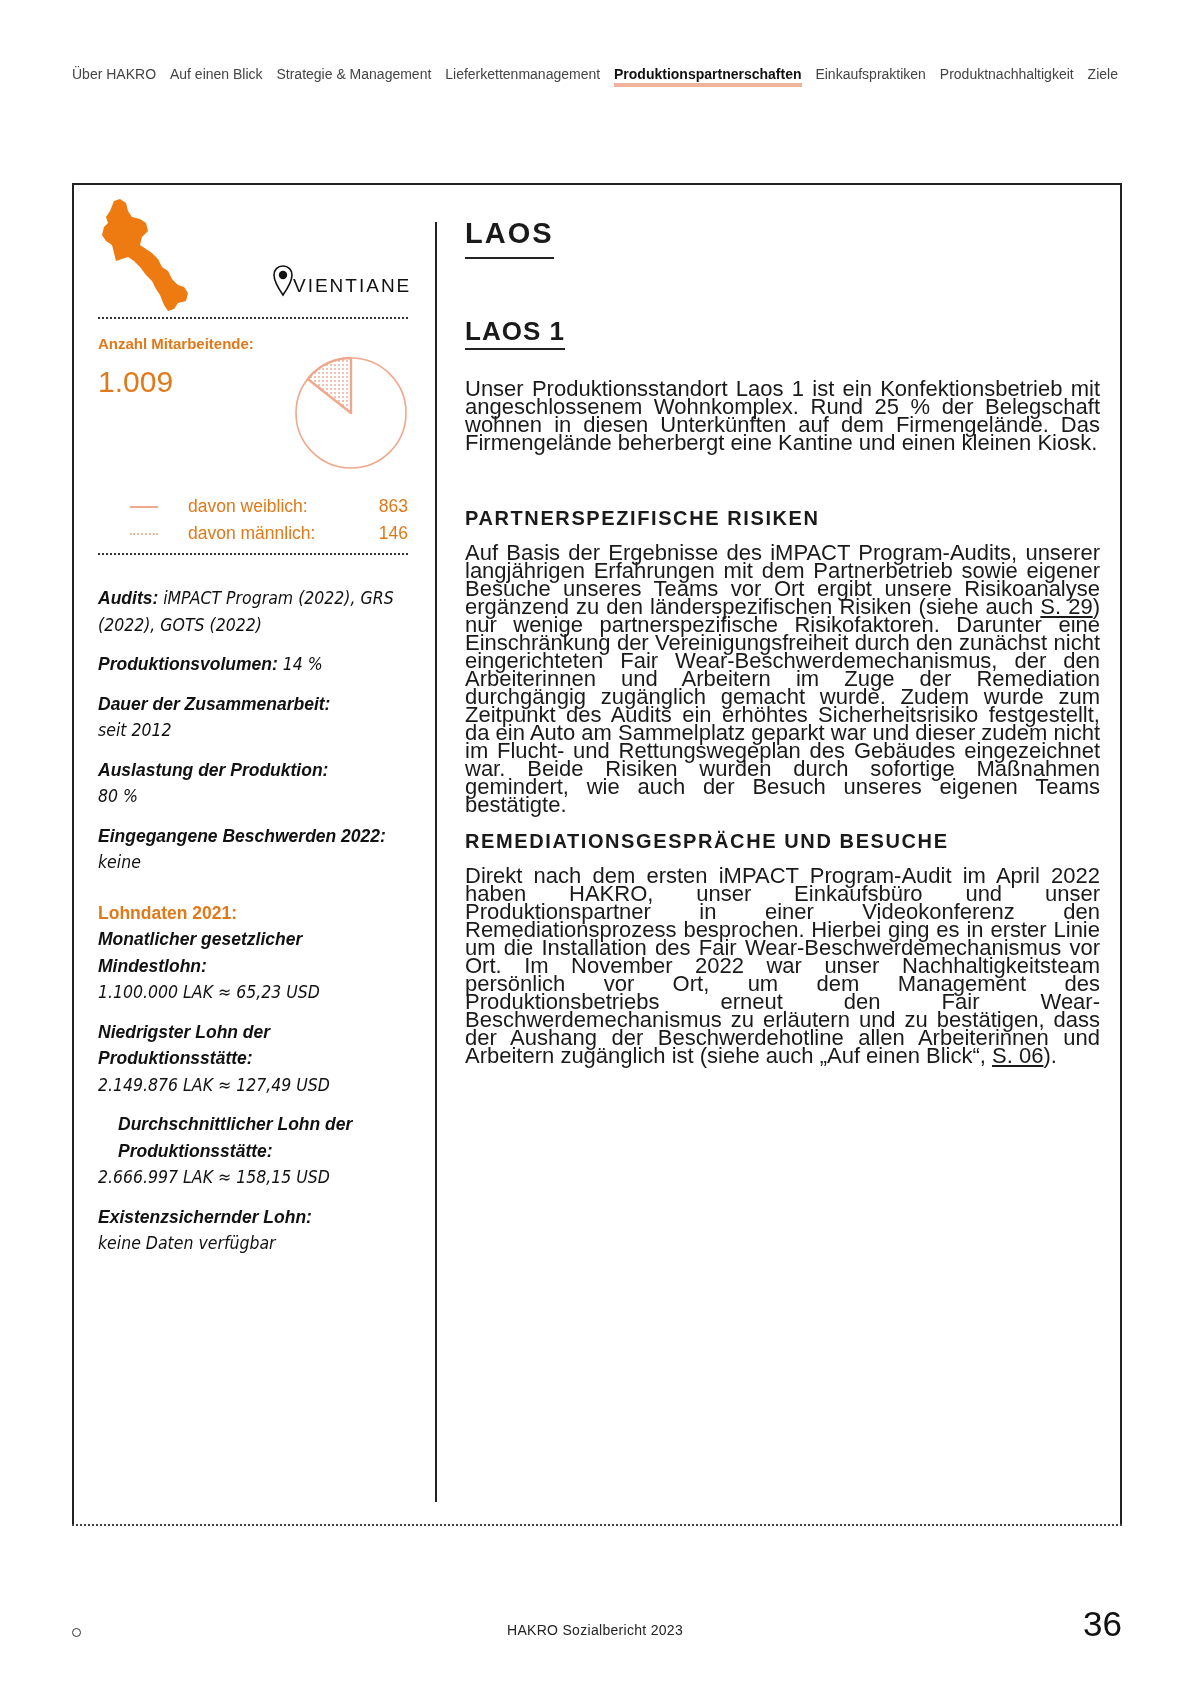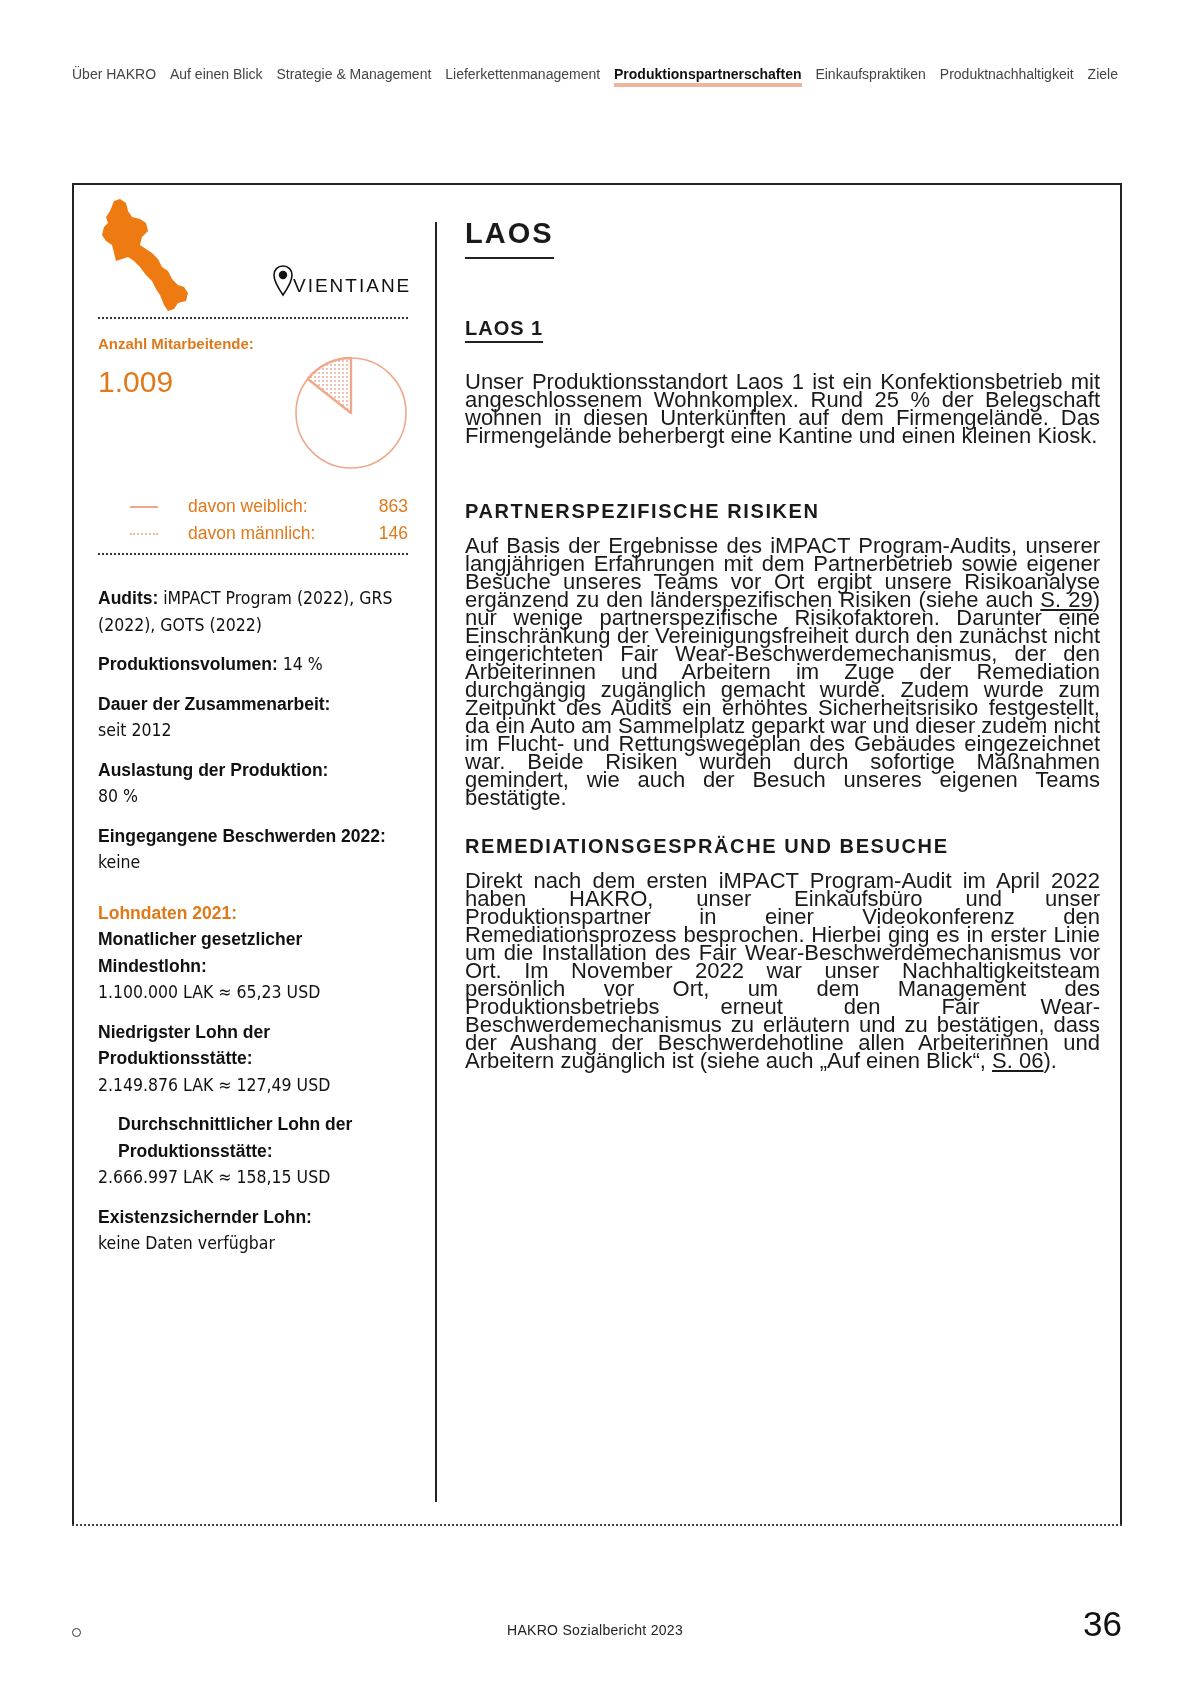--- a/index.html
+++ b/index.html
@@ -31,35 +31,35 @@
 
   .legend { position: absolute; left: 32px; top: 298px; width: 278px; font-size: 17.5px; color: #e0791a; }
   .legend-row { display: flex; align-items: center; height: 27px; }
   .legend-swatch { width: 28px; margin-right: 30px; }
   .legend-swatch.solid { border-top: 2px solid #f0a88c; }
   .legend-swatch.dotted { border-top: 2px dotted #f0b8a0; }
   .legend-label { flex: 1; }
   .legend-value { text-align: right; }
 
   .facts { position: absolute; left: 0; top: 390px; width: 320px; font-size: 17.5px; line-height: 26.5px; color: #111; }
-  .fact { margin-bottom: 13px; }
+  .fact { margin-bottom: 13px; font-style: italic; }
   .fact .k { font-weight: bold; }
   .fact .v { font-family: "DejaVu Sans Condensed", "Liberation Sans Narrow", "Liberation Sans", sans-serif; }
   .wage-heading { font-weight: bold; color: #e0791a; margin-top: 24px; }
 
   
   .right { position: absolute; left: 465px; top: 218px; width: 635px; color: #1a1a1a; }
   .h1 { display: inline-block; font-size: 29px; letter-spacing: 2px; border-bottom: 2.5px solid #222; padding-bottom: 7px; line-height: 1.1; }
-  .h2 { display: inline-block; margin-top: 58px; font-size: 20px; letter-spacing: 1px; border-bottom: 2.5px solid #222; line-height: 1.15; padding-bottom: 1px; }
+  .h2 { display: inline-block; margin-top: 58px; font-size: 26px; letter-spacing: 1px; border-bottom: 2.5px solid #222; line-height: 1.15; padding-bottom: 1px; }
   .h3 { font-size: 20px; letter-spacing: 1.6px; margin-bottom: 14px; }
   .para { font-size: 22px; line-height: 18px; text-align: justify; }
   .para .link { text-decoration: underline; cursor: pointer; }
   .p1 { margin-top: 30px; }
   .sec2 { margin-top: 55px; }
-  .sec3 { margin-top: 28px; }
+  .sec3 { margin-top: 16px; }
 
   
   .footer-circle { position: absolute; left: 72px; top: 1628px; width: 9px; height: 9px; border: 1.3px solid #333; border-radius: 50%; }
   .footer-title { position: absolute; left: 0; right: 0; top: 1622px; text-align: center; font-size: 14px; color: #222; letter-spacing: 0.3px; }
   .page-number { position: absolute; right: 68px; top: 1604px; font-size: 35px; color: #111; }
 </style>
 </head>
 <body>
 
 <nav class="topnav">

